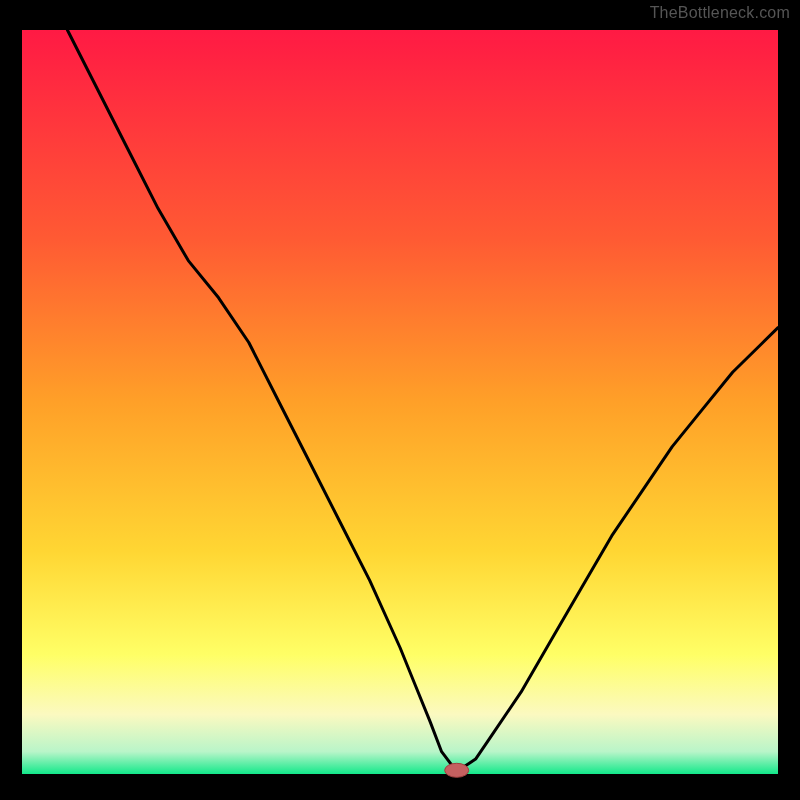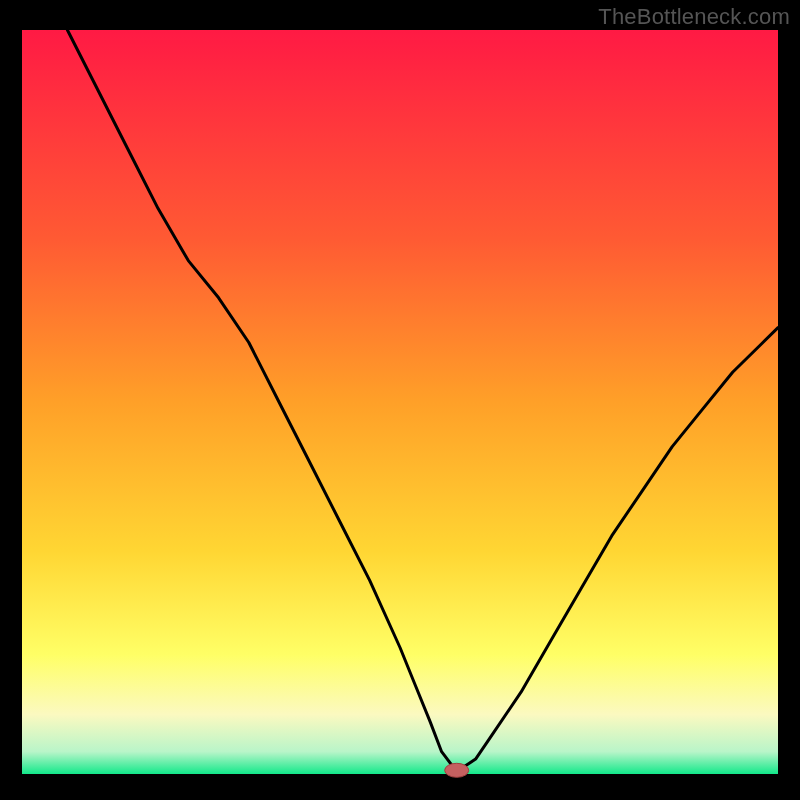--- a/index.html
+++ b/index.html
@@ -13,21 +13,21 @@
   }
   .wrap {
     position: relative;
     width: 800px;
     height: 800px;
   }
   .watermark {
     position: absolute;
     top: 4px;
     right: 10px;
-    font-size: 22px;
+    font-size: 16px;
     font-weight: 500;
     color: #555;
     z-index: 20;
     letter-spacing: 0.2px;
   }
   svg.chart {
     position: absolute;
     top: 0;
     left: 0;
     width: 800px;

